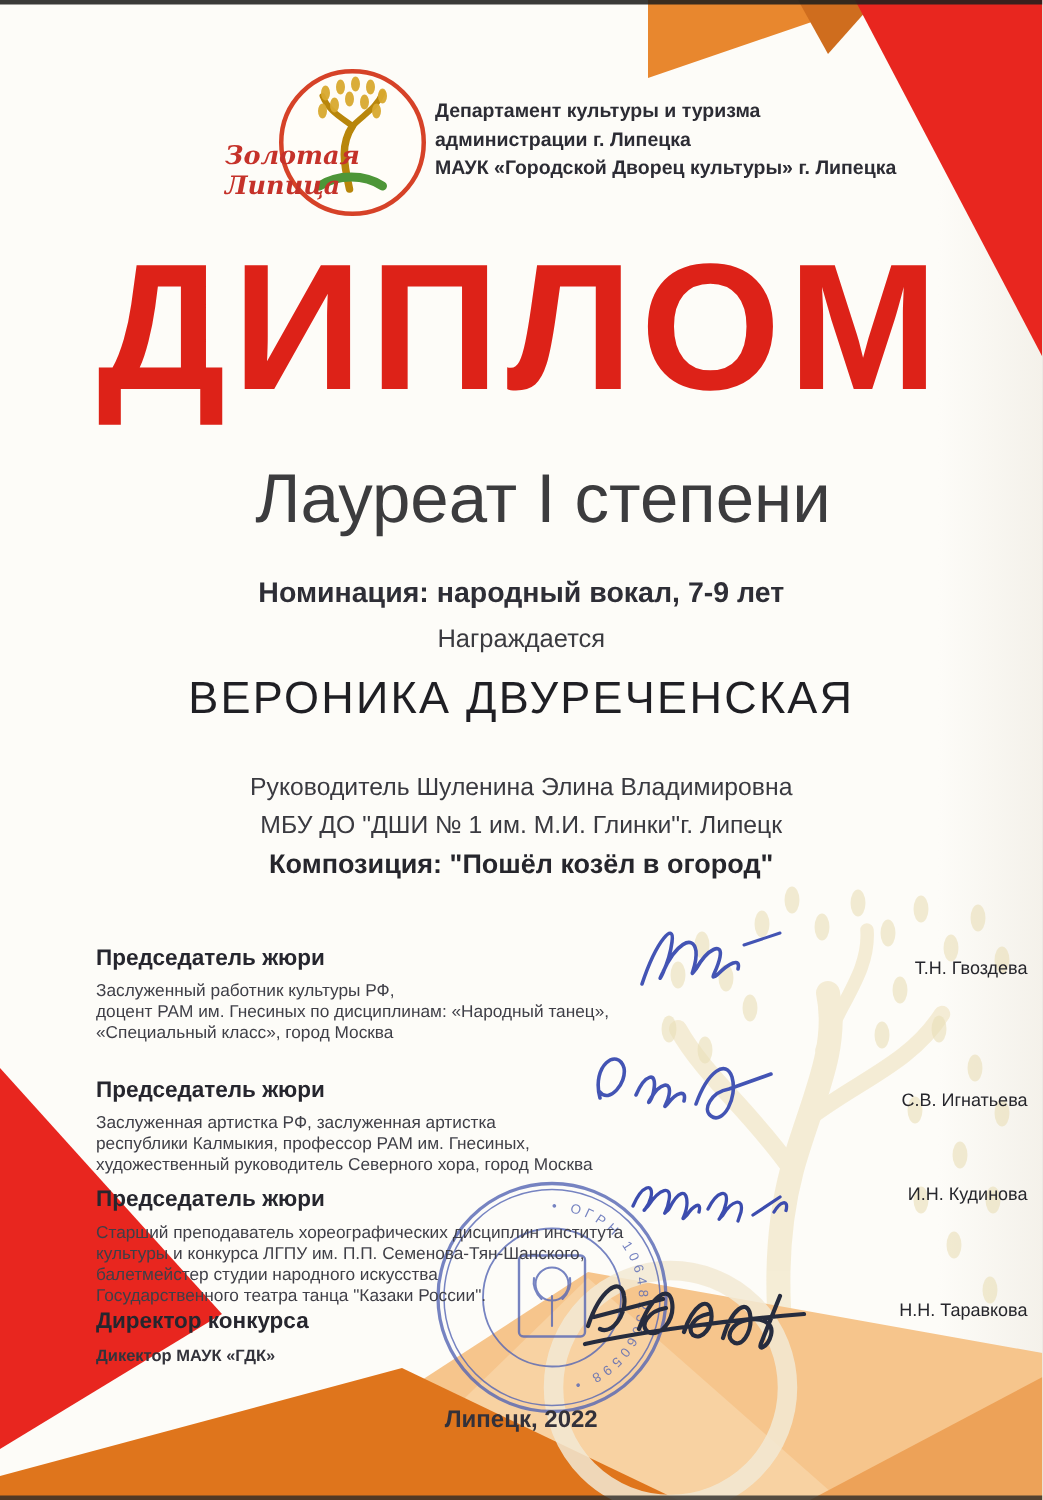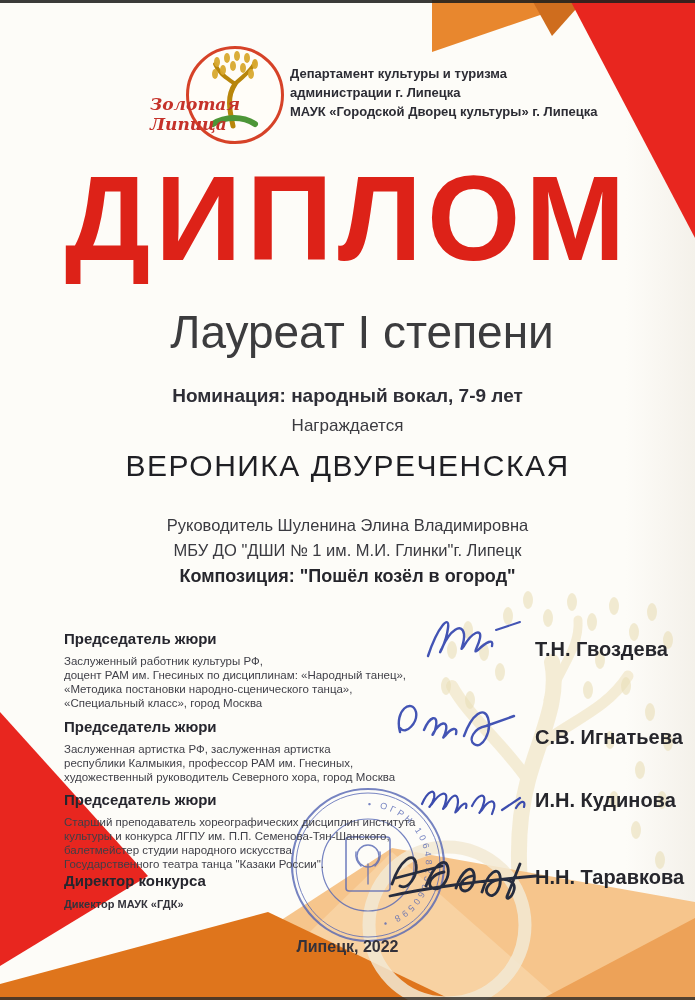--- a/index.html
+++ b/index.html
@@ -34,21 +34,21 @@
   .recipient{top:449px;font-size:30px;font-weight:normal;letter-spacing:1.5px;color:#1f1f24;z-index:3;}
   .leader{top:516px;font-size:16.5px;color:#3a3a40;z-index:3;}
   .school{top:541px;font-size:16.5px;color:#3a3a40;z-index:3;}
   .composition{top:566px;font-size:18px;font-weight:bold;color:#26262c;z-index:3;}
 
   
   .sig-block{left:64px;width:352px;z-index:3;}
   .sig-role{font-size:15px;font-weight:bold;color:#26262e;margin-bottom:7px;}
   .sig-line{font-size:11.5px;line-height:14px;color:#3f3f47;}
   .sig-sub{font-size:11px;font-weight:bold;color:#33333b;margin-top:9px;}
-  .sig-name{width:150px;font-size:20px;font-weight:bold;color:#26262c;z-index:5;}
+  .sig-name{width:150px;font-size:12px;font-weight:normal;color:#26262c;z-index:5;text-align:right;}
 
   .loc-year{top:938px;font-size:16px;font-weight:bold;color:#33313a;z-index:5;}
 
   .z0{z-index:0;} .z1{z-index:1;} .z2{z-index:2;} .z4{z-index:4;}
 </style>
 </head>
 <body>
 
 <div class="page">
 
@@ -140,21 +140,20 @@
   <div class="abs centered awarded">Награждается</div>
   <div class="abs centered recipient">ВЕРОНИКА ДВУРЕЧЕНСКАЯ</div>
   <div class="abs centered leader">Руководитель Шуленина Элина Владимировна</div>
   <div class="abs centered school">МБУ ДО "ДШИ № 1 им. М.И. Глинки"г. Липецк</div>
   <div class="abs centered composition">Композиция: "Пошёл козёл в огород"</div>
 
   <div class="abs sig-block" style="top:630px;">
     <div class="sig-role">Председатель жюри</div>
     <div class="sig-line">Заслуженный работник культуры РФ,</div>
     <div class="sig-line">доцент РАМ им. Гнесиных по дисциплинам: «Народный танец»,</div>
-    <div class="sig-line">«Методика постановки народно-сценического танца»,</div>
     <div class="sig-line">«Специальный класс», город Москва</div>
   </div>
 
   <div class="abs sig-block" style="top:718px;">
     <div class="sig-role">Председатель жюри</div>
     <div class="sig-line">Заслуженная артистка РФ, заслуженная артистка</div>
     <div class="sig-line">республики Калмыкия, профессор РАМ им. Гнесиных,</div>
     <div class="sig-line">художественный руководитель Северного хора, город Москва</div>
   </div>
 

